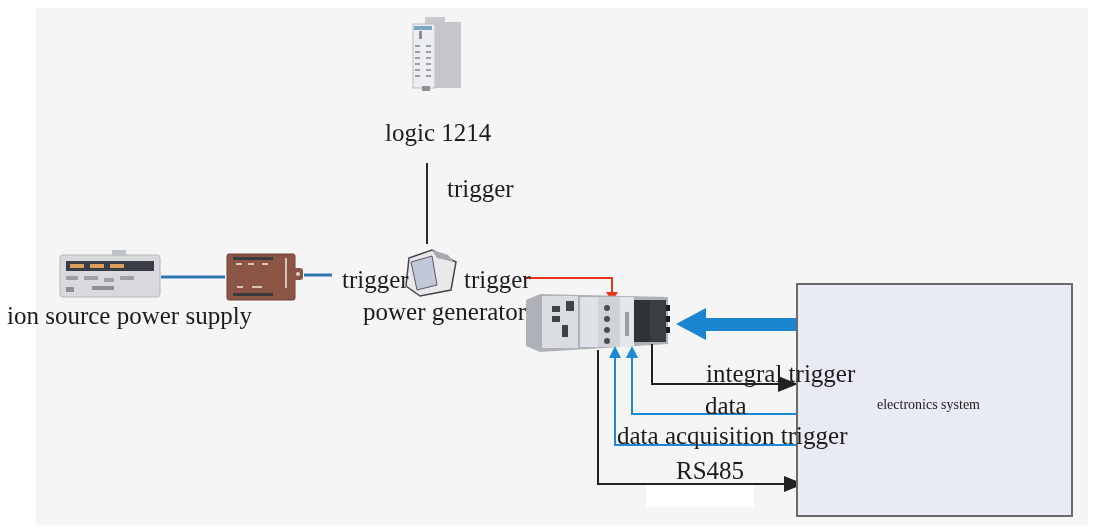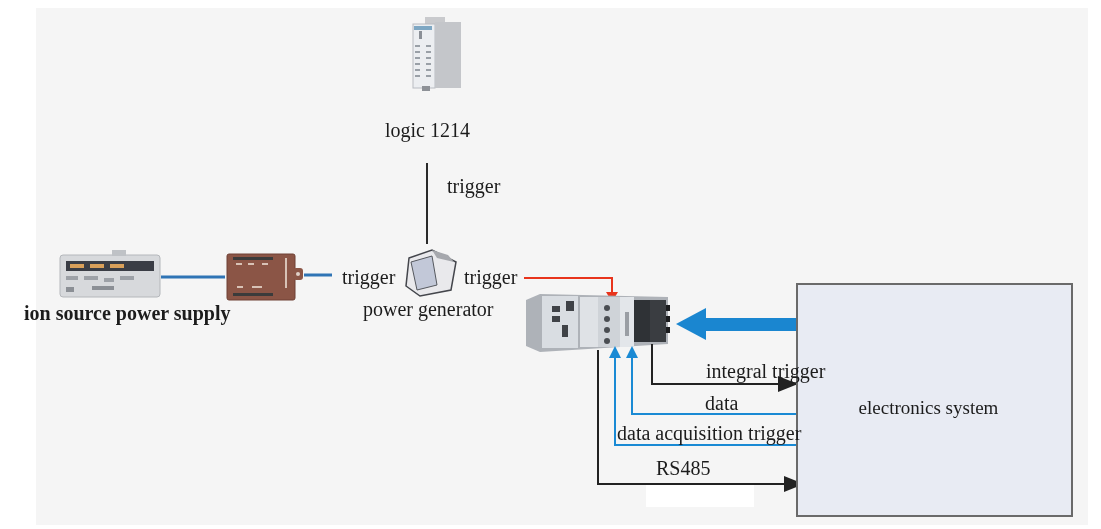--- a/index.html
+++ b/index.html
@@ -1,22 +1,22 @@
 <!DOCTYPE html>
 <html><head>
 <meta charset="utf-8">
 <style>
   html, body { margin: 0; padding: 0; background: #ffffff; }
   body { width: 1101px; height: 529px; position: relative; overflow: hidden;
          font-family: "Liberation Serif", "DejaVu Serif", serif; color: #1c1c1c; }
   .canvas { position: absolute; left: 36px; top: 8px; width: 1052px; height: 517px; background: #f5f5f5; }
-  .lbl { position: absolute; font-size: 20px; white-space: nowrap; line-height: 1; }
+  .lbl { position: absolute; font-size: 25px; white-space: nowrap; line-height: 1; }
   .box { position: absolute; left: 796px; top: 283px; width: 277px; height: 234px;
          background: #e8ebf3; border: 2px solid #6a6a6a; box-sizing: border-box; }
-  .box-label { position: absolute; left: 0; right: 12px; top: 112px; text-align: center; font-size: 19px; }
+  .box-label { position: absolute; left: 0; right: 12px; top: 112px; text-align: center; font-size: 14px; }
   svg { position: absolute; left: 0; top: 0; }
   .whitepatch { position: absolute; left: 646px; top: 485px; width: 108px; height: 22px; background: #ffffff; }
 </style>
 </head>
 <body>
 
 <div class="canvas"></div>
 
 <svg width="1101" height="529">
   <defs>
@@ -145,20 +145,20 @@
 </svg>
 
 <div class="whitepatch"></div>
 
 <div class="box">
   <div class="box-label">electronics system</div>
 </div>
 
 <div class="lbl" style="left:385px; top:120px;">logic 1214</div>
 <div class="lbl" style="left:447px; top:176px;">trigger</div>
-<div class="lbl" style="left:24px; top:303px;font-weight:bold;">ion source power supply</div>
+<div class="lbl" style="left:7px; top:303px;">ion source power supply</div>
 <div class="lbl" style="left:342px; top:267px;">trigger</div>
 <div class="lbl" style="left:464px; top:267px;">trigger</div>
 <div class="lbl" style="left:363px; top:299px;">power generator</div>
 <div class="lbl" style="left:706px; top:361px;">integral trigger</div>
 <div class="lbl" style="left:705px; top:393px;">data</div>
 <div class="lbl" style="left:617px; top:423px;">data acquisition trigger</div>
-<div class="lbl" style="left:656px; top:458px;">RS485</div>
+<div class="lbl" style="left:676px; top:458px;">RS485</div>
 
 </body></html>

